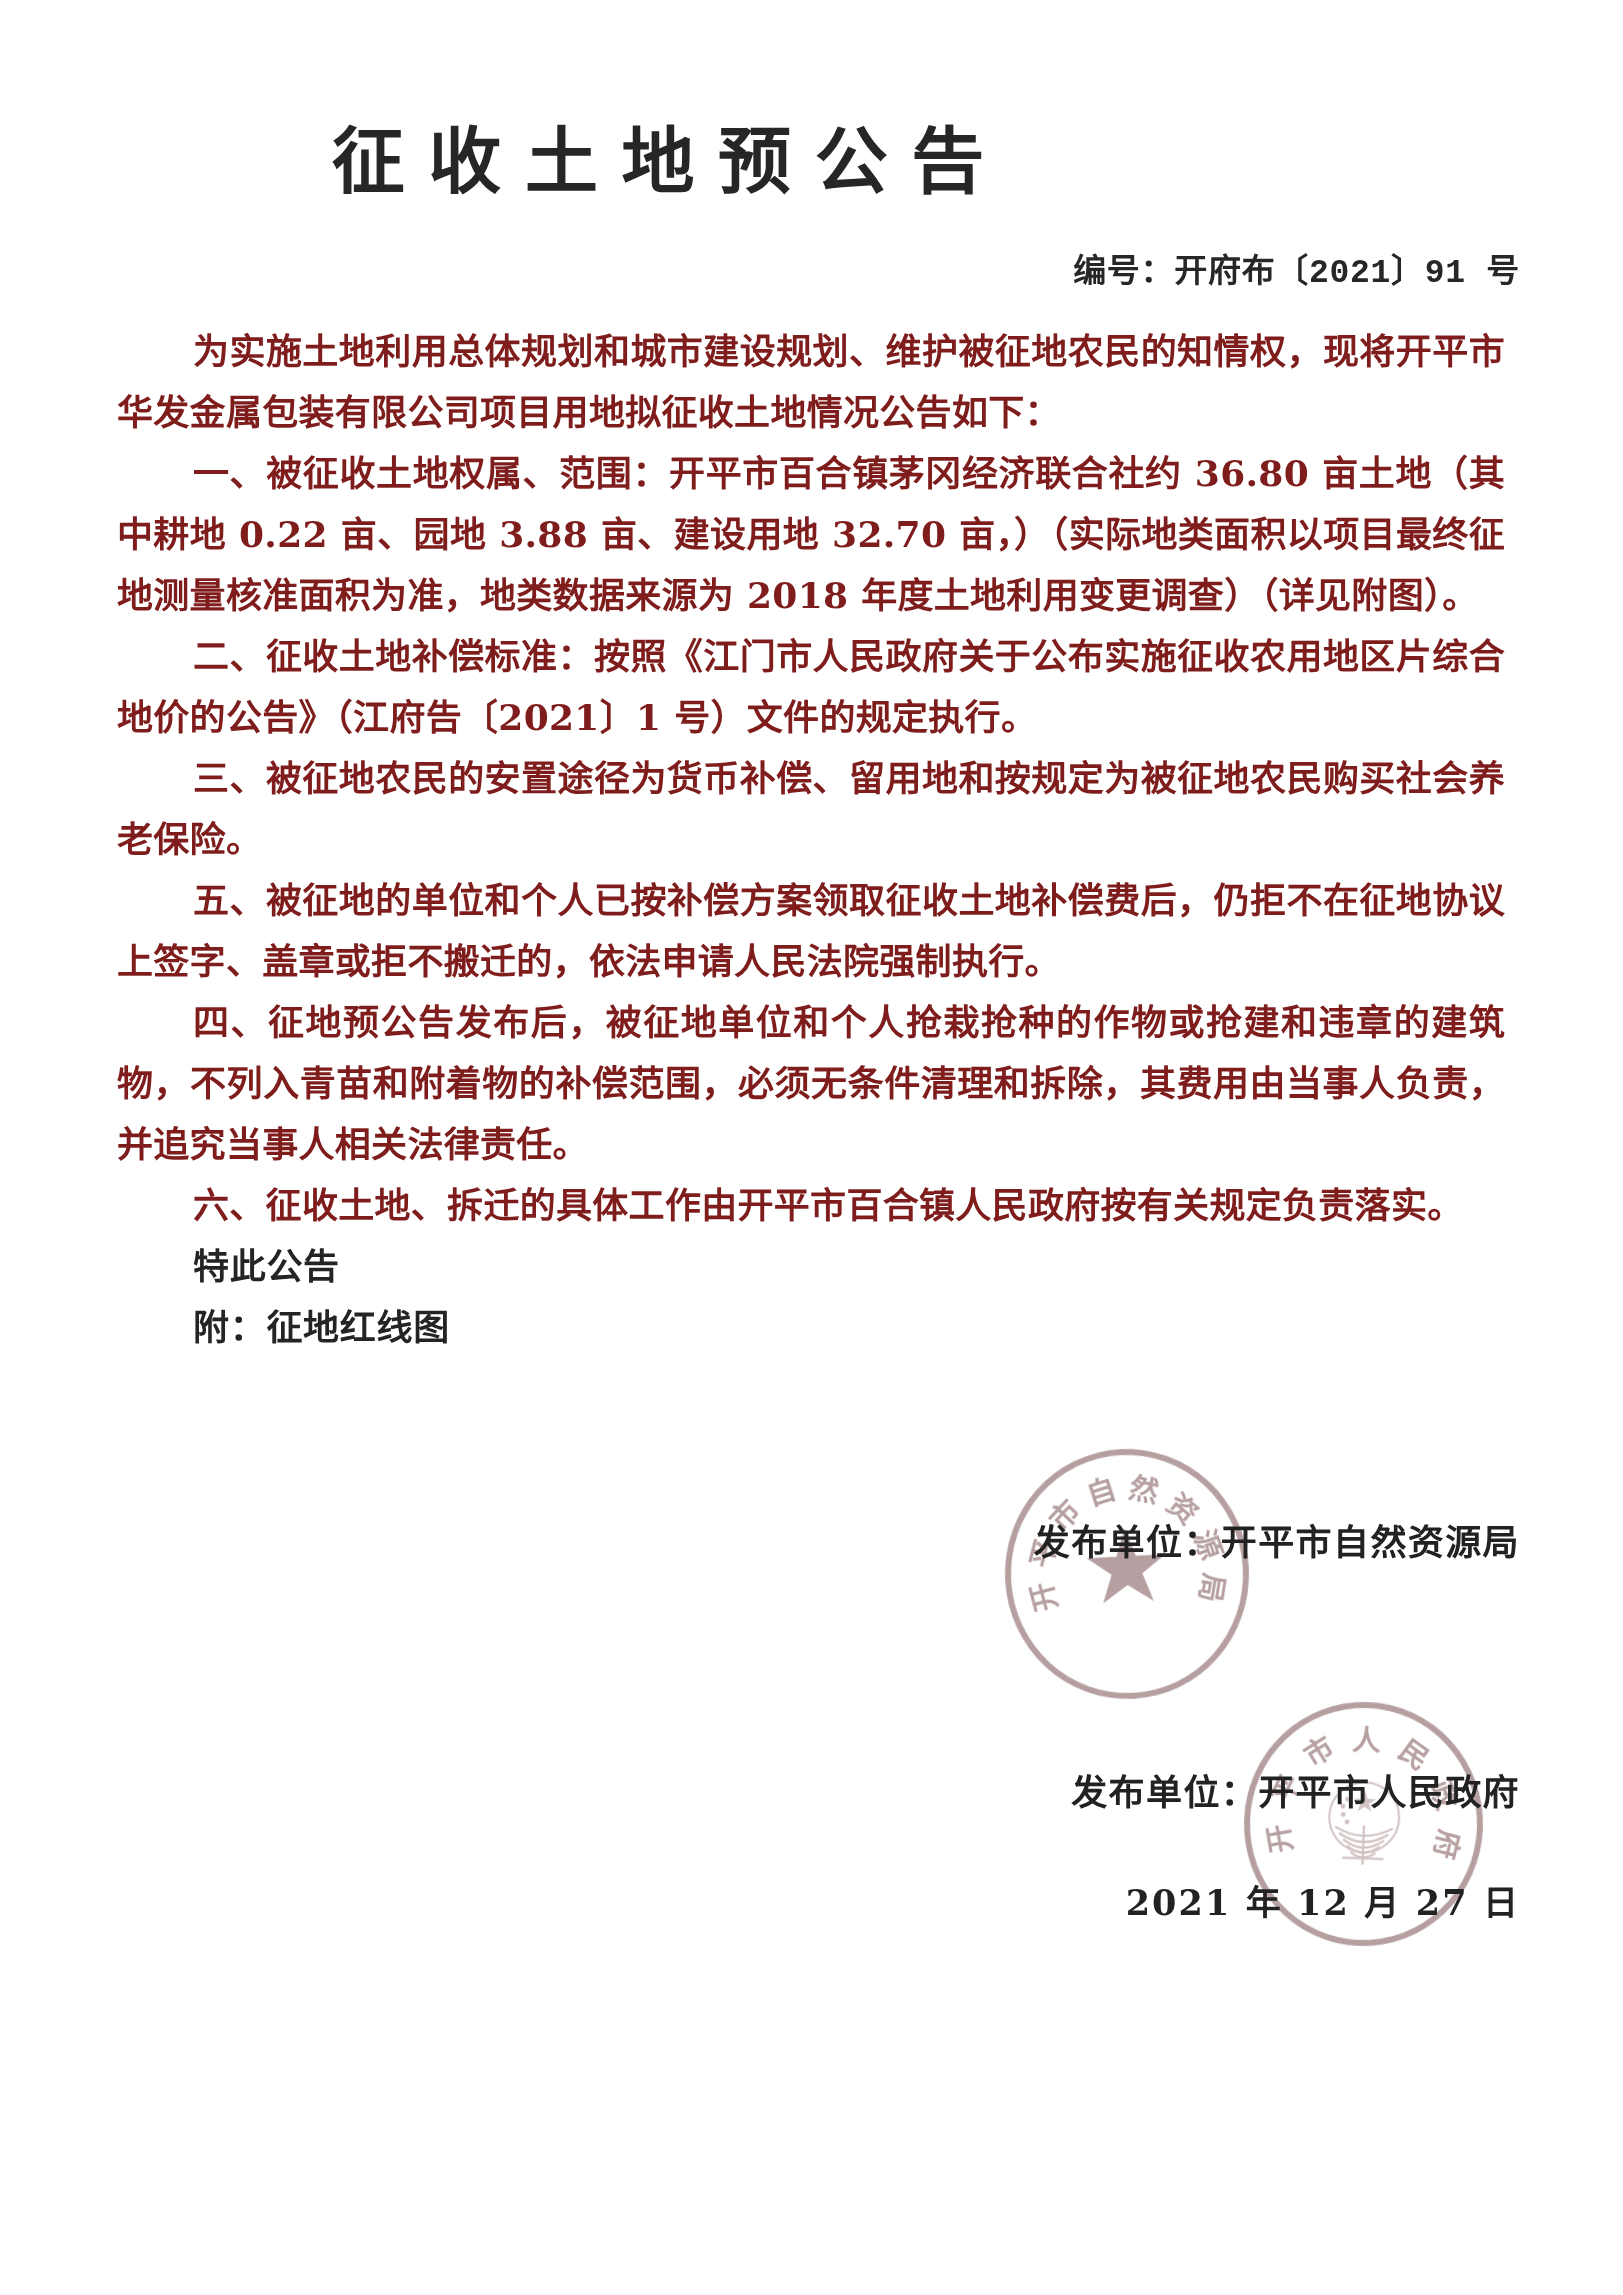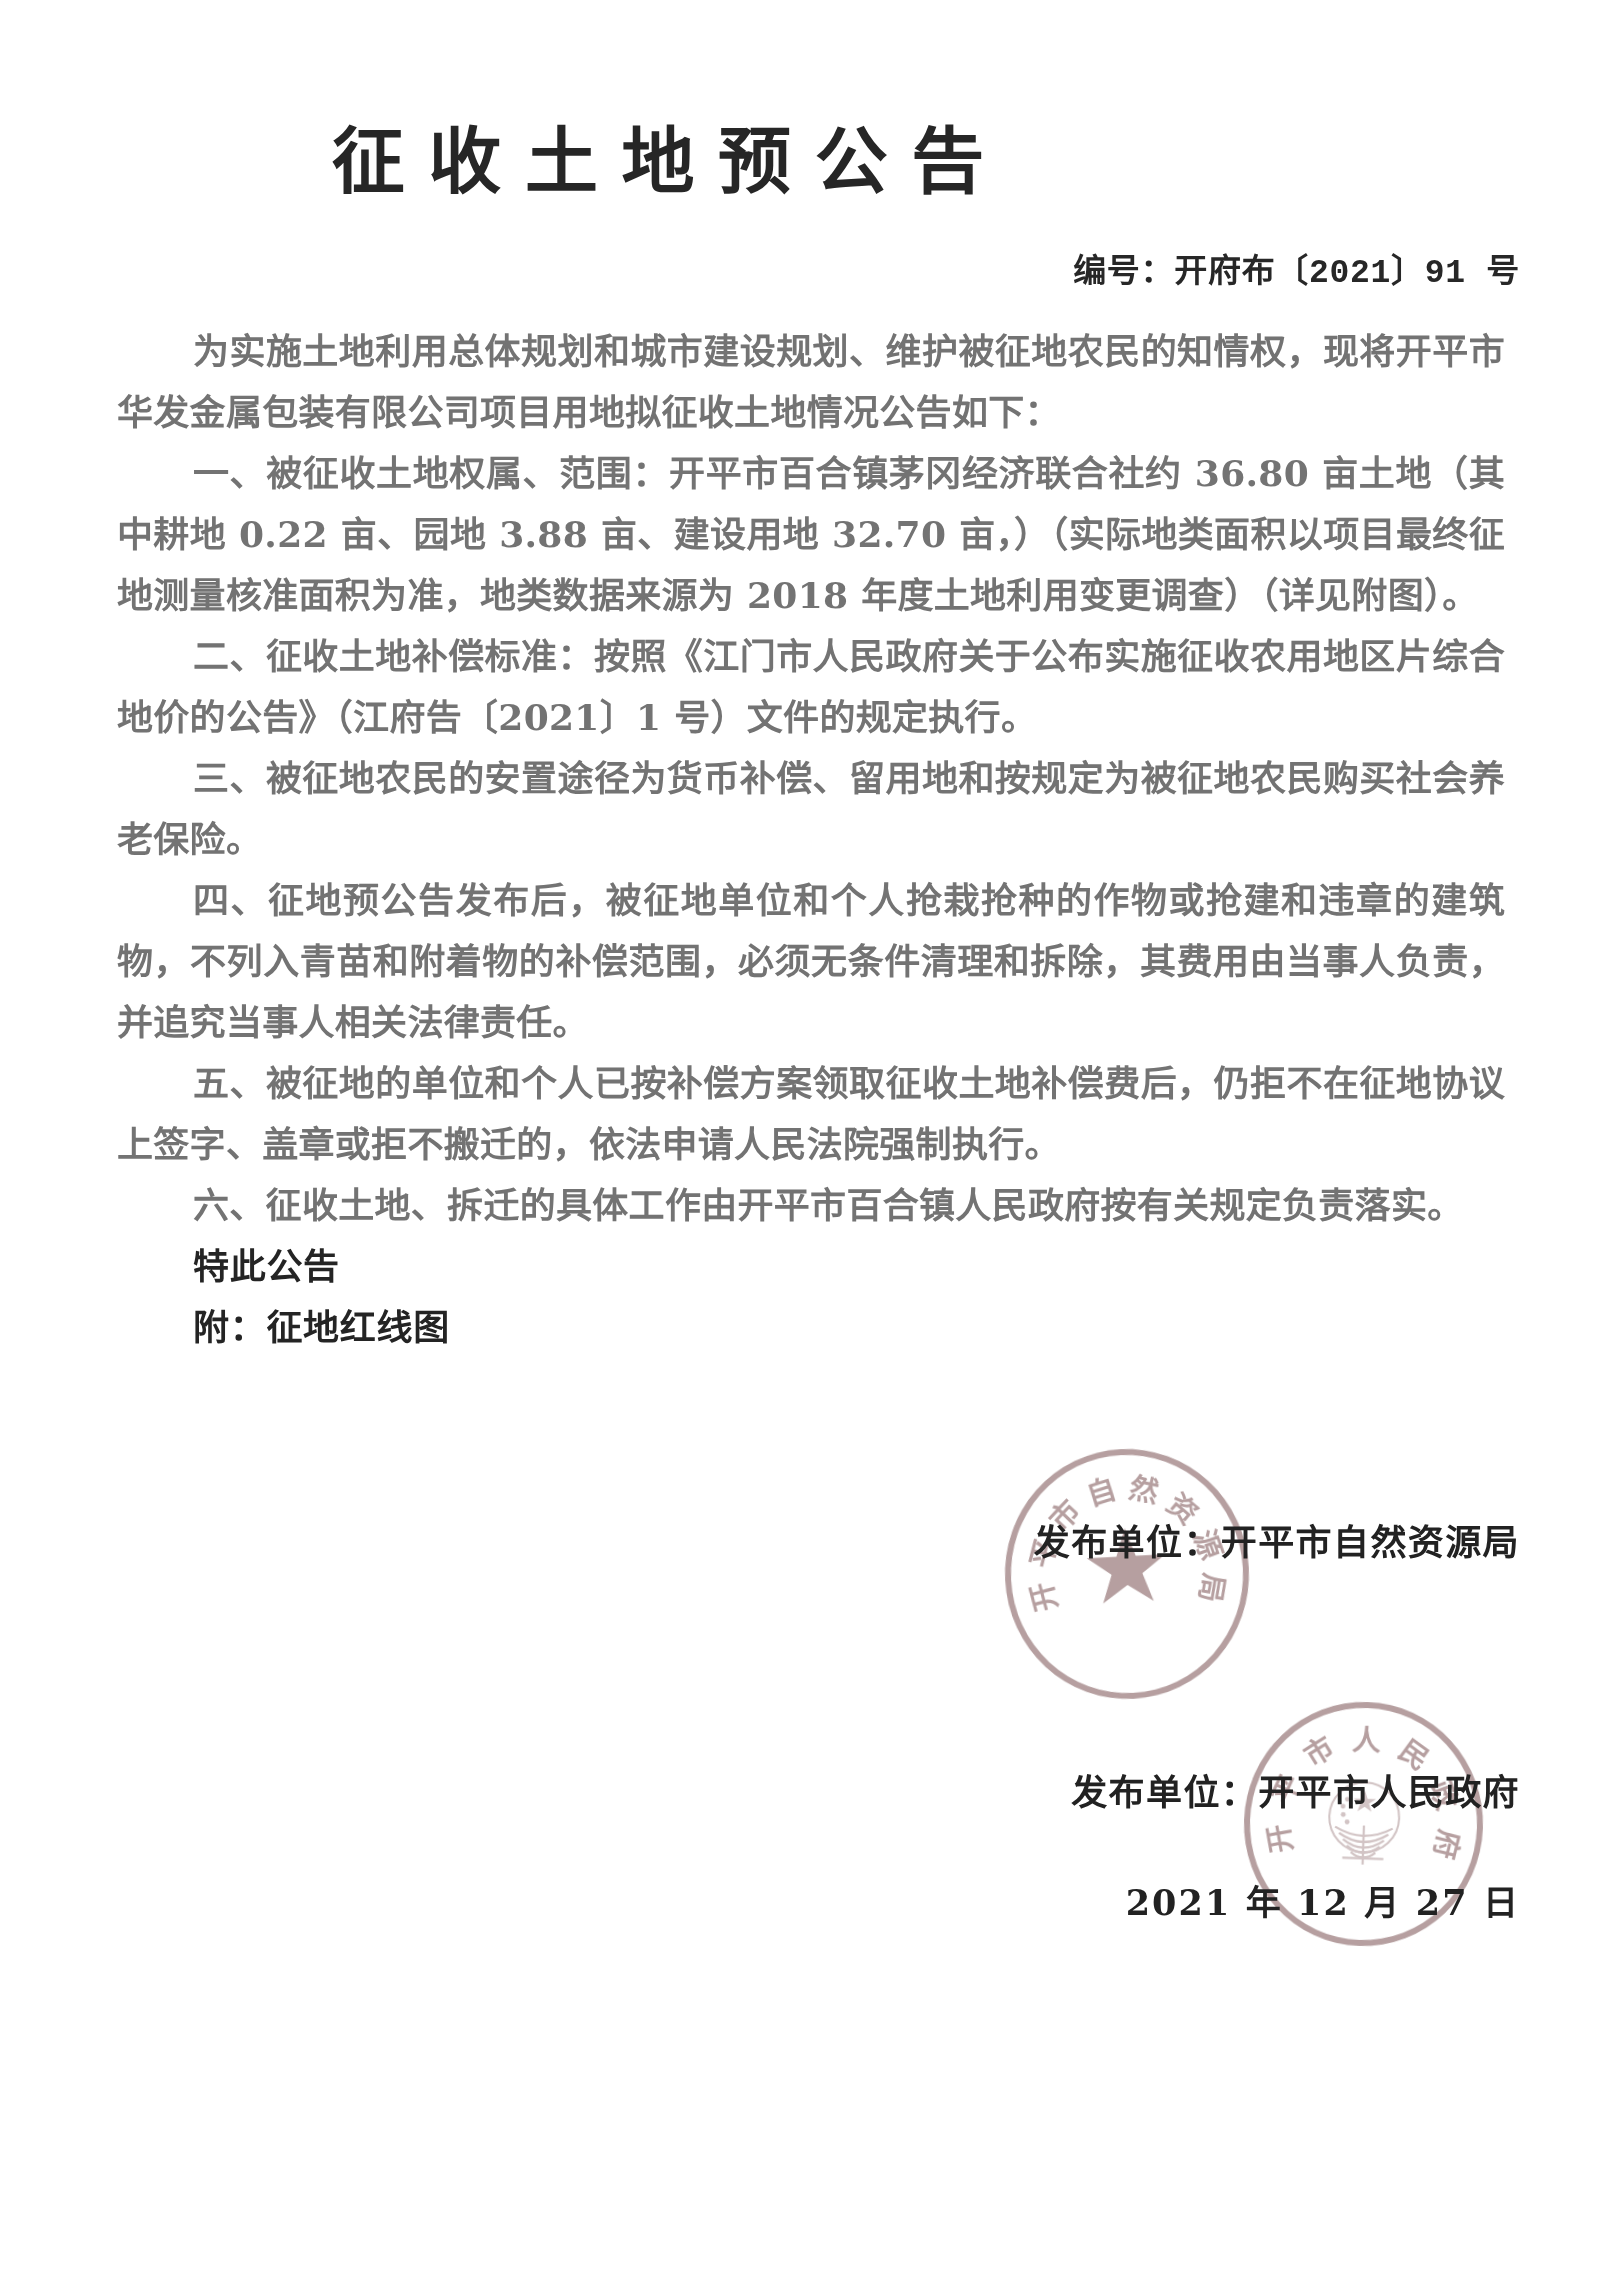--- a/index.html
+++ b/index.html
@@ -55,21 +55,21 @@
     top: 321px;
     left: 117px;
     width: 1404px;
   }
 
   .para {
     font-family: "DejaVu Serif", "Liberation Serif", serif;
     font-weight: 700;
     font-size: 36px;
     line-height: 61px;
-    color: #737373;
+    color: #7f1d1d;
     text-align: justify;
     text-justify: inter-character;
     text-indent: 76px;
     margin: 0 16px 0 0;
     letter-spacing: 0.3px;
   }
 
   .para + .para { margin-top: 0px; }
 
   .closing {
@@ -181,22 +181,22 @@
 
   <div class="doc-title">征收土地预公告</div>
 
   <div class="doc-number">编号：开府布〔2021〕91 号</div>
 
   <div class="body-area">
     <p class="para">为实施土地利用总体规划和城市建设规划、维护被征地农民的知情权，现将开平市华发金属包装有限公司项目用地拟征收土地情况公告如下：</p>
     <p class="para">一、被征收土地权属、范围：开平市百合镇茅冈经济联合社约 36.80 亩土地（其中耕地 0.22 亩、园地 3.88 亩、建设用地 32.70 亩，）（实际地类面积以项目最终征地测量核准面积为准，地类数据来源为 2018 年度土地利用变更调查）（详见附图）。</p>
     <p class="para">二、征收土地补偿标准：按照《江门市人民政府关于公布实施征收农用地区片综合地价的公告》（江府告〔2021〕1 号）文件的规定执行。</p>
     <p class="para">三、被征地农民的安置途径为货币补偿、留用地和按规定为被征地农民购买社会养老保险。</p>
+    <p class="para">五、被征地的单位和个人已按补偿方案领取征收土地补偿费后，仍拒不在征地协议上签字、盖章或拒不搬迁的，依法申请人民法院强制执行。</p>
     <p class="para">四、征地预公告发布后，被征地单位和个人抢栽抢种的作物或抢建和违章的建筑物，不列入青苗和附着物的补偿范围，必须无条件清理和拆除，其费用由当事人负责，并追究当事人相关法律责任。</p>
-    <p class="para">五、被征地的单位和个人已按补偿方案领取征收土地补偿费后，仍拒不在征地协议上签字、盖章或拒不搬迁的，依法申请人民法院强制执行。</p>
     <p class="para">六、征收土地、拆迁的具体工作由开平市百合镇人民政府按有关规定负责落实。</p>
     <div class="closing">特此公告</div>
     <div class="closing">附：征地红线图</div>
   </div>
 
   <div class="sig-block">
 
     <div class="seal seal-natural">
       <div class="ring"></div>
       <div class="seal-arc-char" id="sealArc1">

